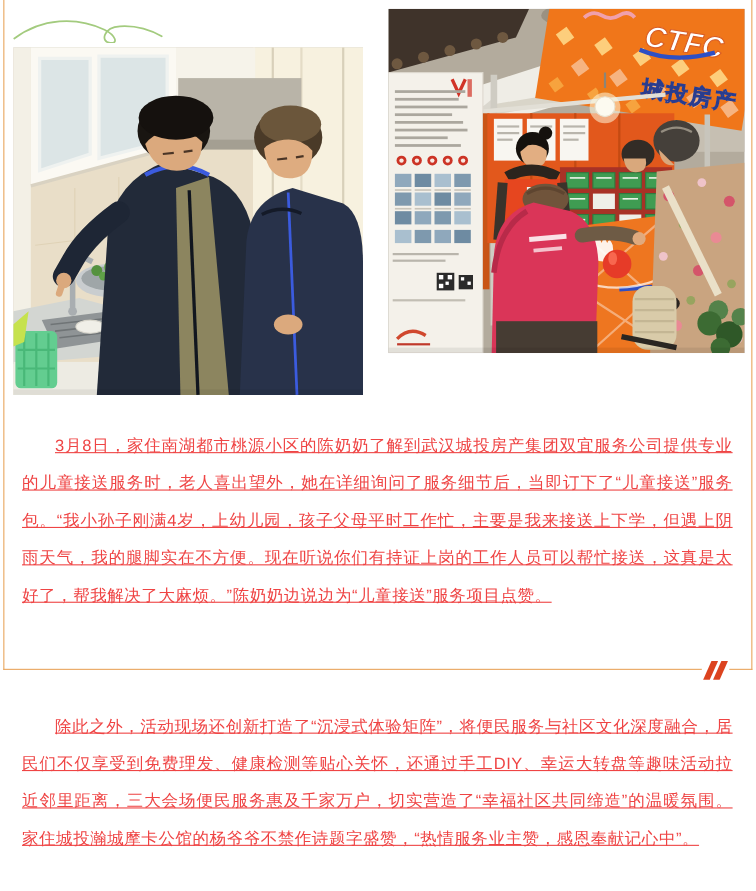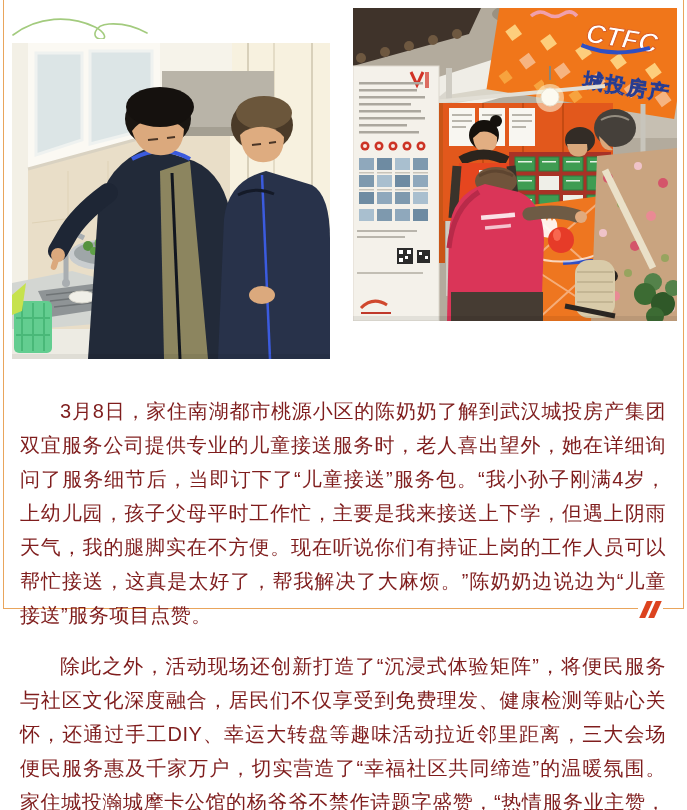--- a/index.html
+++ b/index.html
@@ -14,22 +14,22 @@
     border-left:1px solid #E9A55C;border-right:1px solid #E9A55C;border-bottom:1px solid #E9A55C;
     pointer-events:none;
   }
   .squiggle{position:absolute;left:10px;top:11px;width:140px;height:28px;}
   .photo{position:absolute;overflow:hidden;background:#ddd;display:block;}
   .photo svg{display:block;}
   #photo-left{left:12px;top:43px;width:318px;height:316px;}
   #photo-right{left:353px;top:8px;width:324px;height:313px;}
   .para{
     position:absolute;left:20px;width:646px;
-    font-size:20px;line-height:34px;color:#7f1d1d;
-    text-align:justify;text-indent:2em;letter-spacing:0.5px;
+    font-size:15px;line-height:34px;color:#ef4444;
+    text-align:justify;text-indent:2em;letter-spacing:0.5px;text-decoration:underline;
   }
   #para1{top:374px;}
   #para2{top:629px;}
   .quote-slashes{
     position:absolute;left:638px;top:598px;height:22px;
     display:flex;align-items:center;gap:3px;
     background:#ffffff;padding:0 5px;z-index:2;
   }
   .quote-slashes .bar{
     width:6px;height:17px;background:#DC431F;transform:skewX(-24deg);

